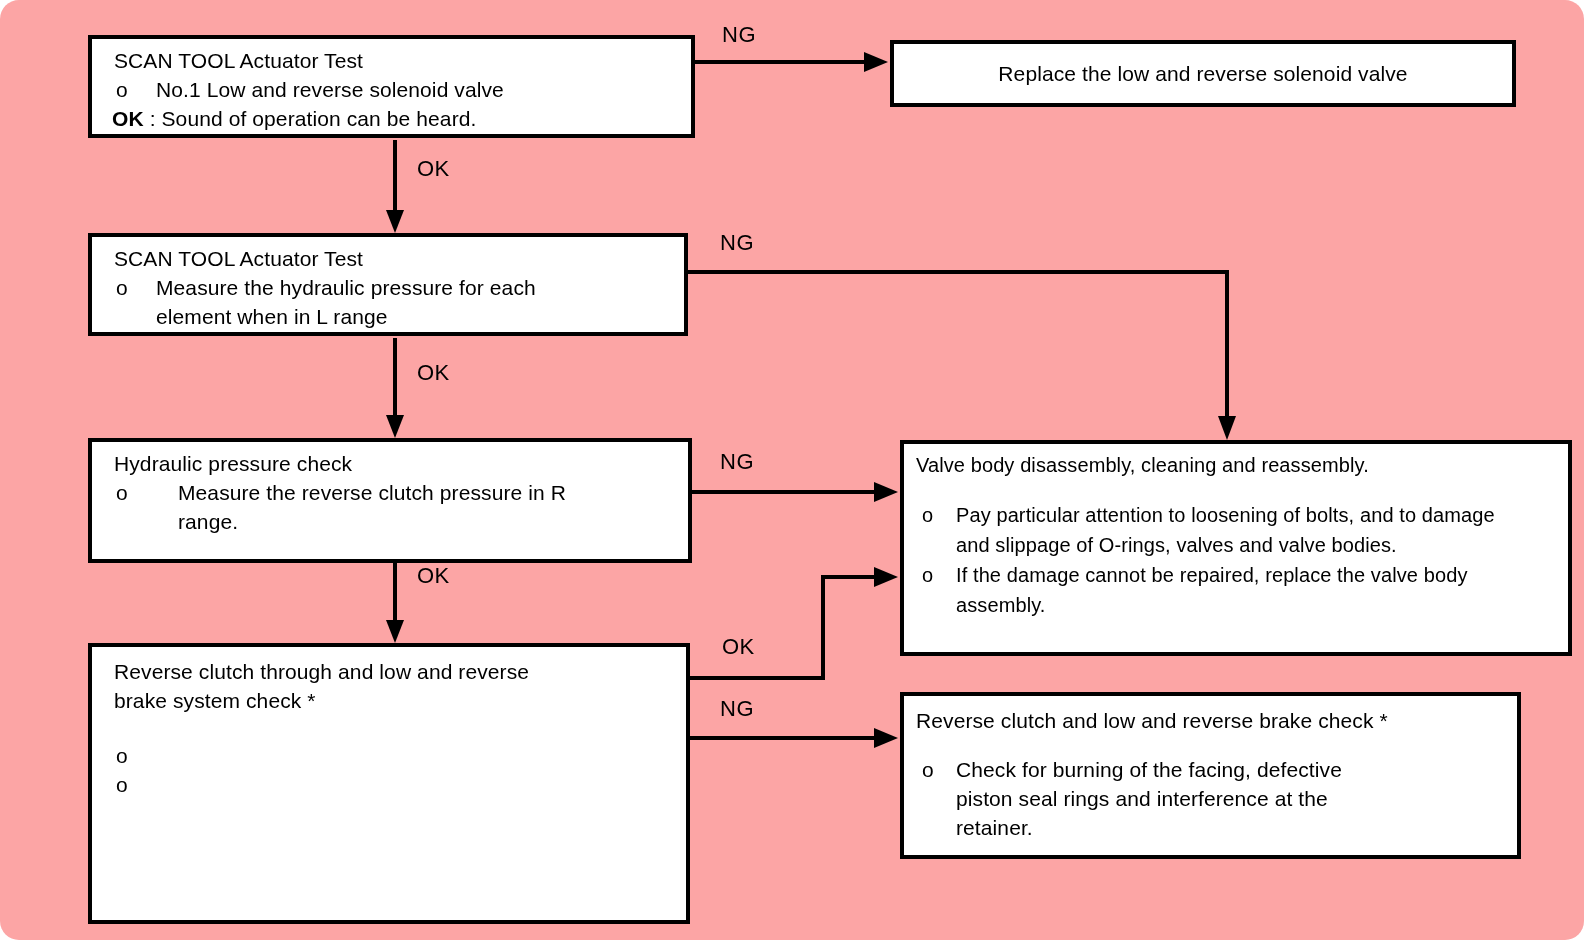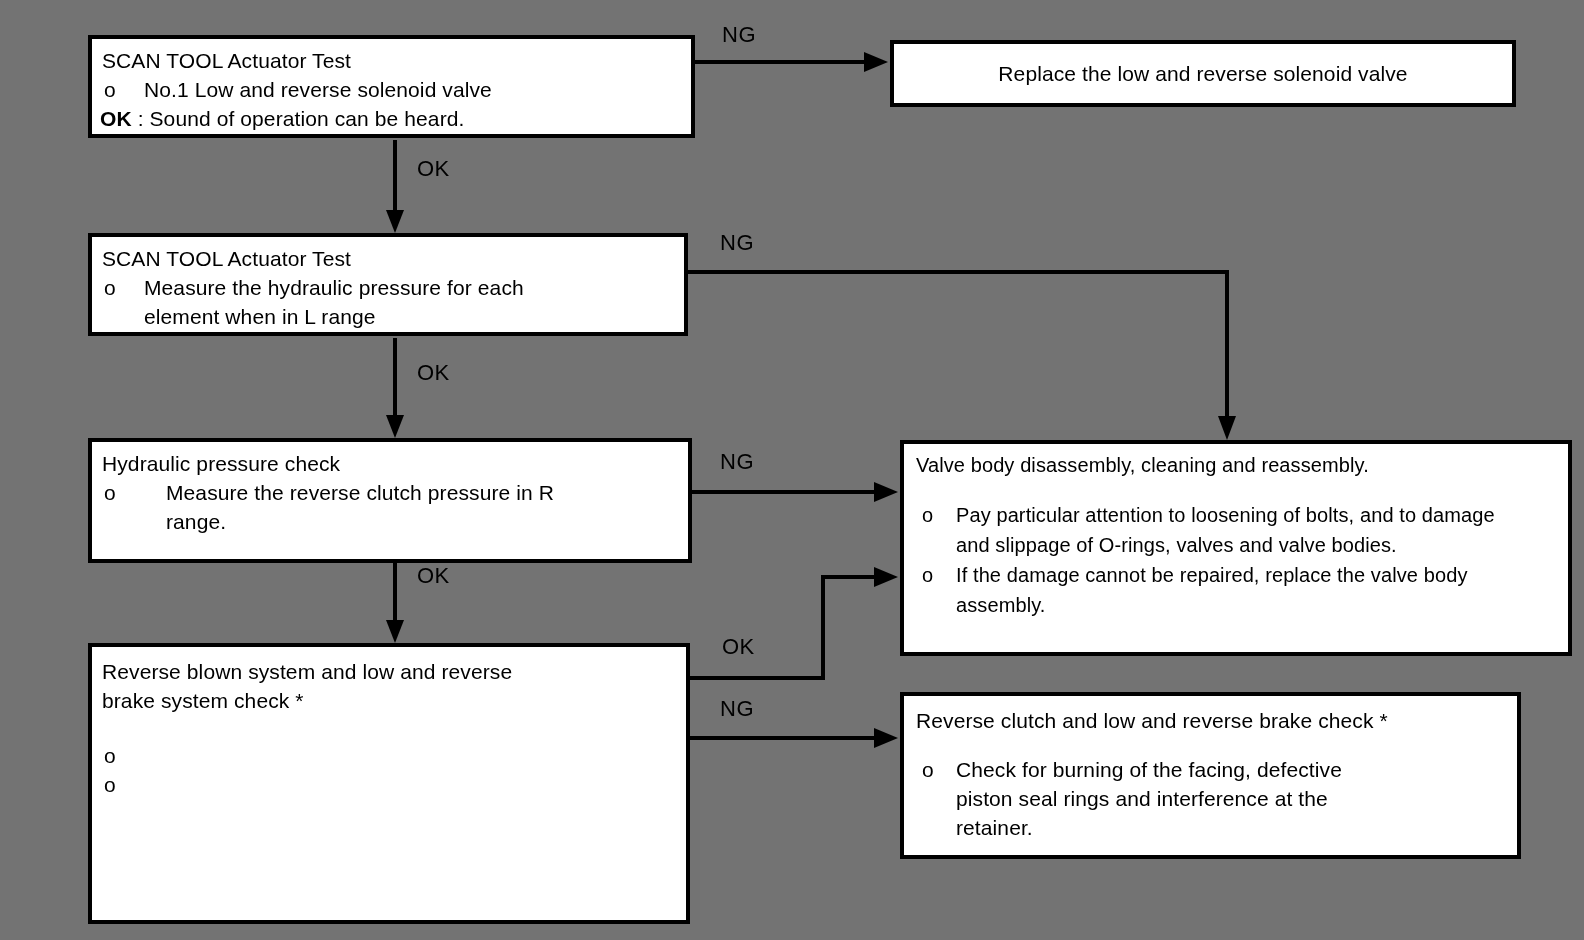--- a/index.html
+++ b/index.html
@@ -1,41 +1,42 @@
 <!DOCTYPE html>
 <html><head>
 <meta charset="utf-8">
 <style>
   html, body { margin: 0; padding: 0; background: #ffffff; }
   .canvas {
     position: relative;
     width: 1584px;
     height: 940px;
-    background: #737373;
+    background: #fca5a5;
     font-family: "Liberation Sans", sans-serif;
     color: #000;
     overflow: hidden;
+    border-radius: 19px;
   }
   svg.connectors {
     position: absolute;
     left: 0; top: 0;
     width: 1584px; height: 940px;
   }
   svg.connectors path { stroke: #000; stroke-width: 4; fill: none; }
   svg.connectors polygon { fill: #000; stroke: none; }
   .box {
     position: absolute;
     border: 4px solid #000;
     background: #fff;
     box-sizing: border-box;
     font-size: 21px;
     line-height: 29px;
     letter-spacing: 0.1px;
   }
-  .box .inner { padding: 7px 8px 6px 8px; }
+  .box .inner { padding: 7px 8px 6px 20px; }
   .title { margin-left: 2px; }
   .bullet { display: flex; align-items: flex-start; }
   .bullet .m { flex: none; width: 44px; padding-left: 4px; box-sizing: border-box; }
   .bullet .t { flex: 0 1 auto; }
   
   .w430 { max-width: 430px; }
   .w432 { max-width: 432px; margin-left: 22px; }
   .w440 { max-width: 440px; }
   .w452 { max-width: 452px; }
   .w448 { max-width: 448px; }
@@ -126,21 +127,21 @@
       <div class="title">Hydraulic pressure check</div>
       <div class="bullet">
         <span class="m">o</span>
         <span class="t w432">Measure the reverse clutch pressure in R range.</span>
       </div>
     </div>
   </div>
 
   <div class="box" style="left:88px; top:643px; width:602px; height:281px;">
     <div class="inner" style="padding-top:10px;">
-      <div class="title w452">Reverse blown system and low and reverse brake system check *</div>
+      <div class="title w452">Reverse clutch through and low and reverse brake system check *</div>
       <div class="gap26"></div>
       <div class="bullet">
         <span class="m">o</span>
       </div>
       <div class="bullet">
         <span class="m">o</span>
       </div>
     </div>
   </div>
 

